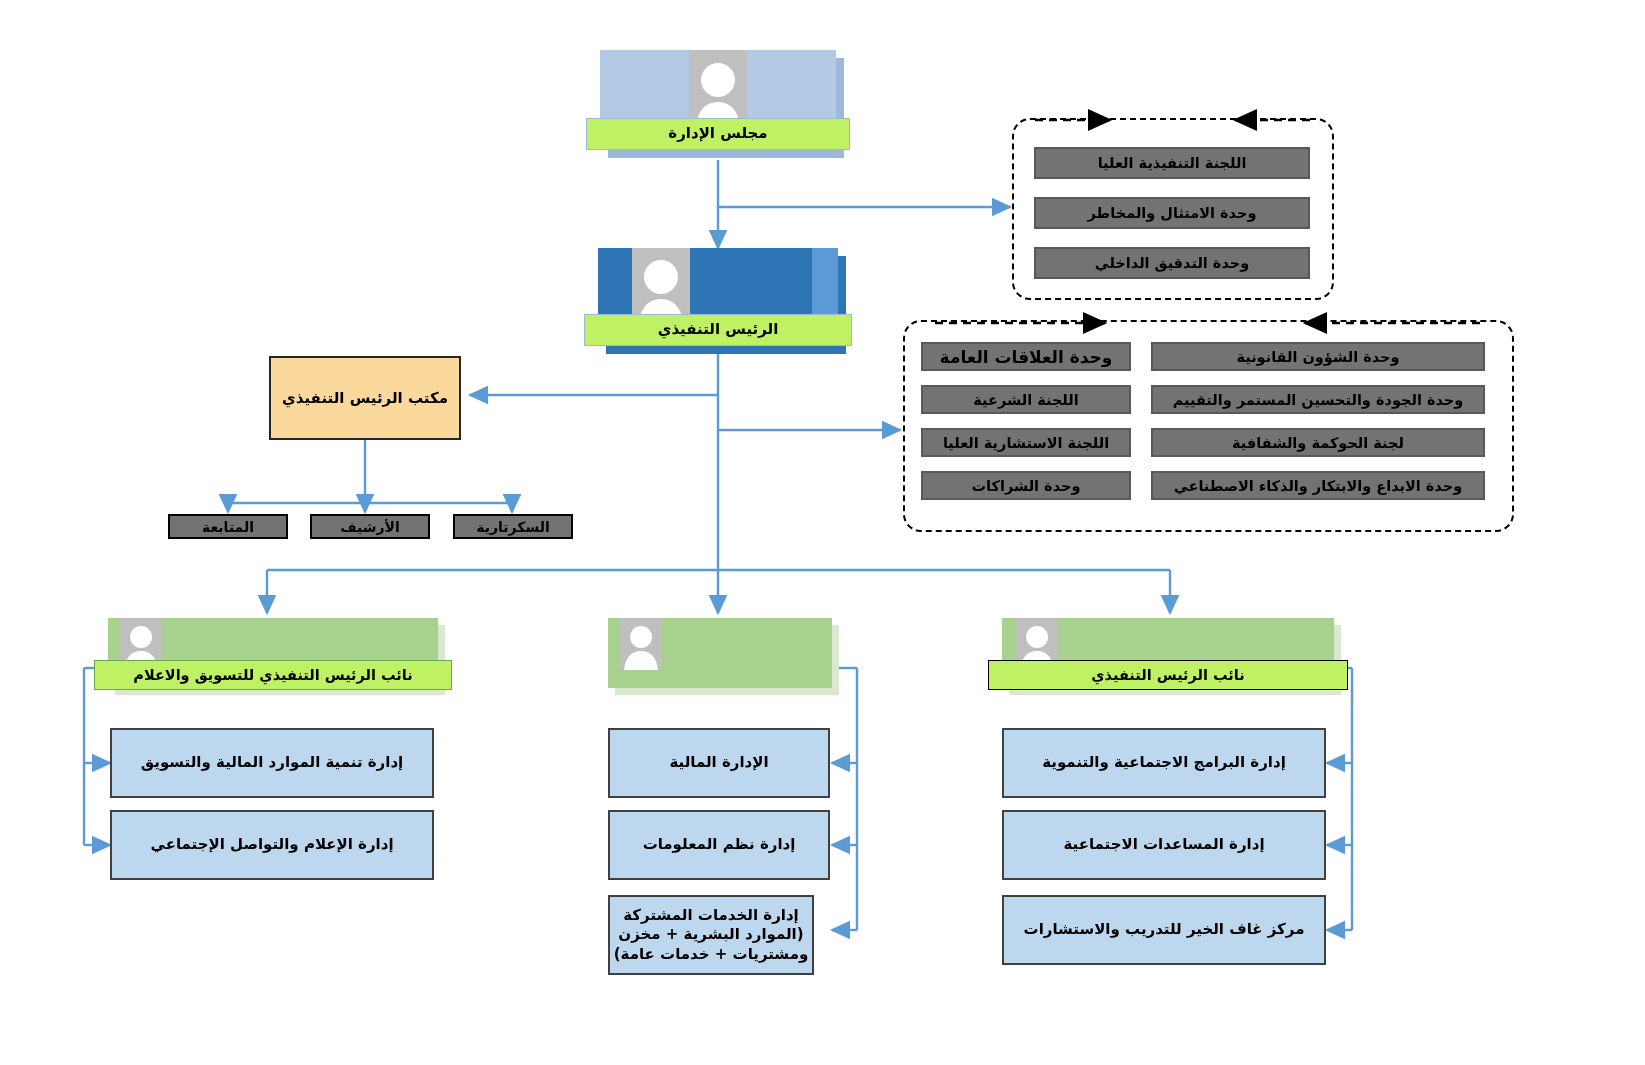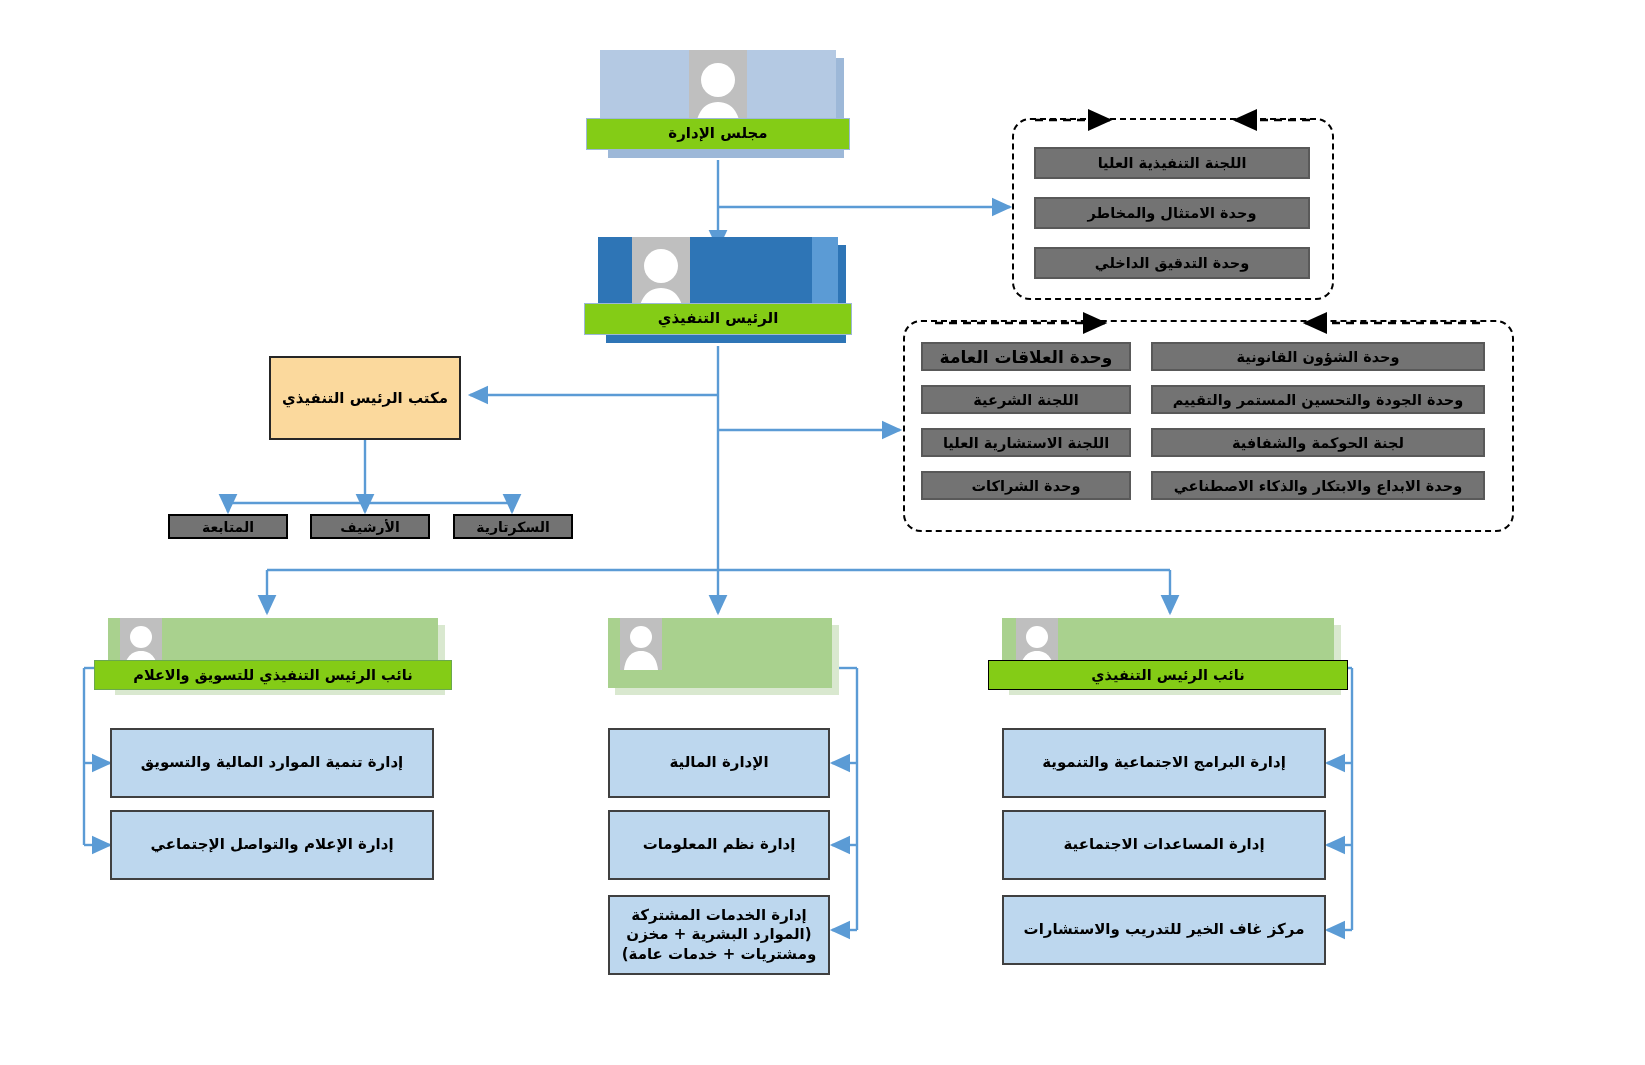--- a/index.html
+++ b/index.html
@@ -16,21 +16,21 @@
 
   
   .person{position:absolute;box-sizing:border-box;}
   .person .banner{position:absolute;left:0;top:0;right:0;bottom:0;box-sizing:border-box;}
   .person .shadow{position:absolute;box-sizing:border-box;}
   .person .avatar{position:absolute;left:50%;transform:translateX(-50%);top:0;background:#bfbfbf;
                   display:flex;align-items:flex-end;justify-content:center;overflow:hidden;}
   .person .avatar svg{display:block;}
   .person .plate{
     position:absolute;left:-14px;right:-14px;
-    background:#84cc16;border:1px solid #9cb8d6;
+    background:#bef264;border:1px solid #9cb8d6;
     display:flex;align-items:center;justify-content:center;
     font-weight:bold;color:#000;box-sizing:border-box;z-index:5;
   }
   .person .plate span{display:block;text-align:center;line-height:1.15;padding:0 6px;}
 
   
   .ybox{
     background:#737373;border:2px solid #595959;
     display:flex;align-items:center;justify-content:center;
     font-weight:bold;color:#000;text-align:center;box-sizing:border-box;
@@ -122,21 +122,21 @@
       <svg viewBox="0 0 58 82" width="58" height="82" aria-hidden="true">
         <circle cx="29" cy="30" r="17" fill="#ffffff"></circle>
         <path d="M29 52 C13 52 7 66 6 82 L52 82 C51 66 45 52 29 52 Z" fill="#ffffff"></path>
       </svg>
     </div>
     <div class="plate" style="top:68px;height:32px;font-size:15px;">
       <span>مجلس الإدارة</span>
     </div>
   </div>
 
-  <div class="person" style="left:598px;top:237px;width:240px;height:90px;">
+  <div class="person" style="left:598px;top:248px;width:240px;height:90px;">
     <div class="shadow" style="left:8px;top:8px;width:240px;height:98px;background:#2e75b6;"></div>
     <div class="banner" style="background:#2e75b6;"></div>
     <div class="banner" style="left:0;width:26px;background:#5b9bd5;"></div>
     <div class="avatar" style="width:58px;height:80px;left:auto;right:148px;transform:none;">
       <svg viewBox="0 0 58 80" width="58" height="80" aria-hidden="true">
         <circle cx="29" cy="29" r="17" fill="#ffffff"></circle>
         <path d="M29 51 C13 51 7 65 6 80 L52 80 C51 65 45 51 29 51 Z" fill="#ffffff"></path>
       </svg>
     </div>
     <div class="plate" style="top:66px;height:32px;font-size:15px;">
@@ -229,21 +229,21 @@
         <path d="M21 33 C9 33 5 43 4 52 L38 52 C37 43 33 33 21 33 Z" fill="#ffffff"></path>
       </svg>
     </div>
   </div>
   <div class="abs bbox" style="left:608px;top:728px;width:222px;height:70px;font-size:15px;">
     <span>الإدارة المالية</span>
   </div>
   <div class="abs bbox" style="left:608px;top:810px;width:222px;height:70px;font-size:15px;">
     <span>إدارة نظم المعلومات</span>
   </div>
-  <div class="abs bbox" style="left:608px;top:895px;width:222px;height:80px;font-size:15px;white-space:pre-line;">
+  <div class="abs bbox" style="left:608px;top:895px;width:206px;height:80px;font-size:15px;white-space:pre-line;">
     <span style="white-space:pre-line;">إدارة الخدمات المشتركة
 (الموارد البشرية + مخزن
 ومشتريات + خدمات عامة)</span>
   </div>
 
   <div class="person" style="left:108px;top:618px;width:330px;height:70px;">
     <div class="shadow" style="left:7px;top:7px;width:330px;height:70px;background:#d9e8cf;"></div>
     <div class="banner" style="background:#a9d18e;"></div>
     <div class="avatar" style="width:42px;height:52px;left:12px;transform:none;">
       <svg viewBox="0 0 42 52" width="42" height="52" aria-hidden="true">

